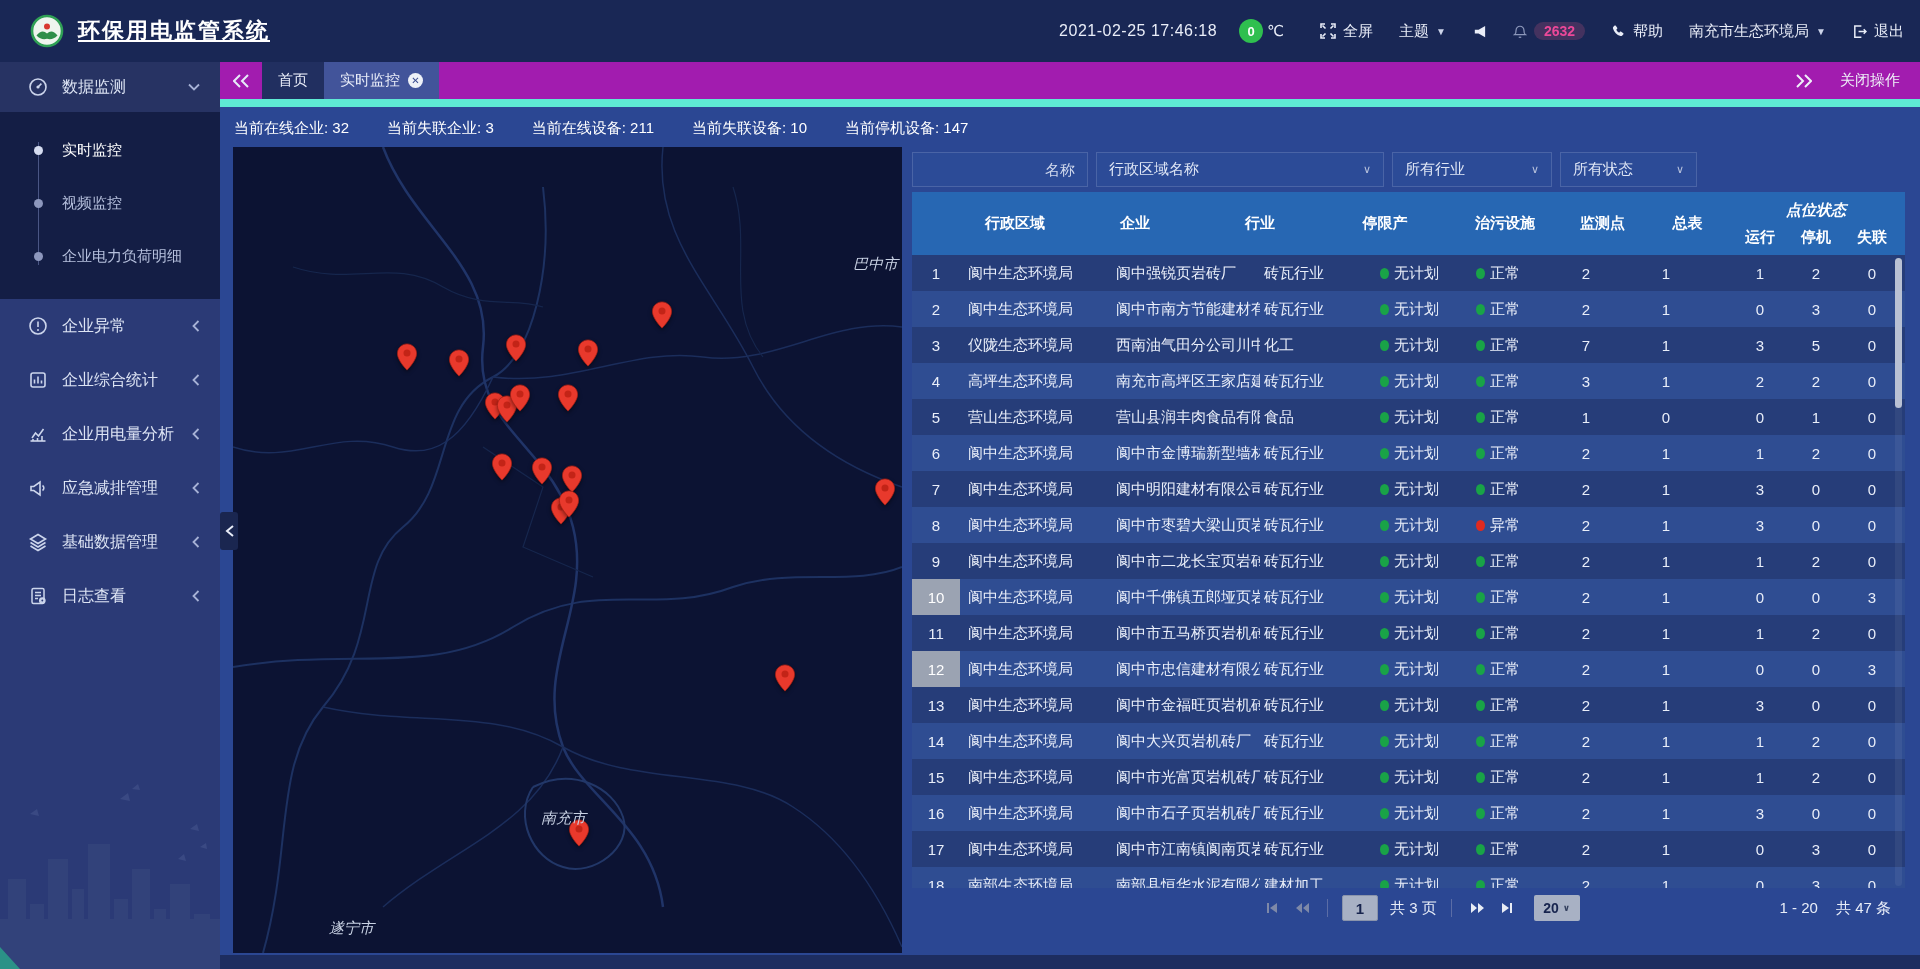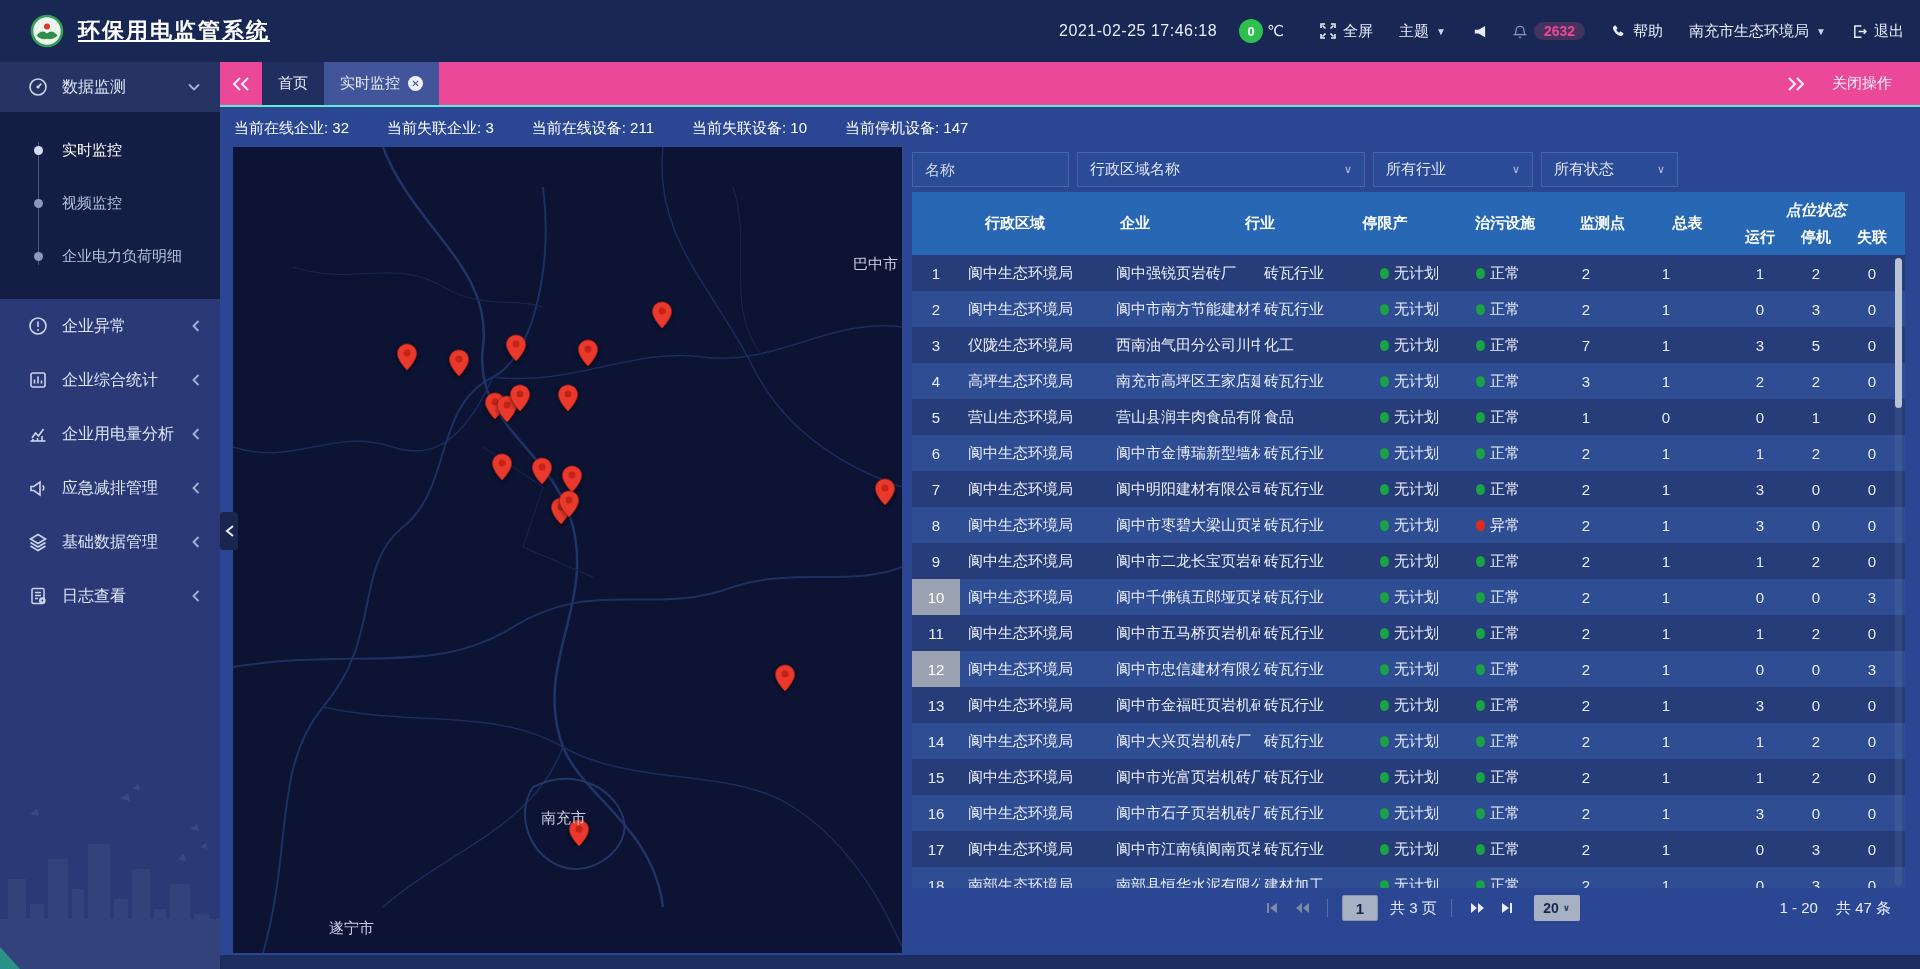--- a/index.html
+++ b/index.html
@@ -35,49 +35,49 @@
   .submenu::before { content:""; position:absolute; left:38px; top:30px; bottom:34px; width:1px; background:#4a5685; }
   .submenu-item { height:53px; display:flex; align-items:center; padding-left:62px;
     color:#b6c0dd; font-size:15px; position:relative; cursor:pointer; }
   .submenu-item::before { content:""; position:absolute; left:34px; width:9px; height:9px;
     border-radius:50%; background:#8d97bd; }
   .submenu-item.active { color:#ffffff; }
   .submenu-item.active::before { background:#d5dcf0; }
   .silhouette { position:absolute; left:0; bottom:0; width:220px; height:210px; pointer-events:none; }
   
   .tabbar { position:absolute; left:220px; top:62px; width:1700px; height:45px;
-    background:#ec4899; border-bottom:2px solid #5eead4; display:flex; align-items:stretch; }
+    background:#a21caf; border-bottom:8px solid #5eead4; display:flex; align-items:stretch; }
   .tab-collapse { width:42px; display:flex; align-items:center; justify-content:center; color:#e6ebf8; cursor:pointer; }
   .tab { padding:0 16px; display:flex; align-items:center; gap:8px; font-size:15px; color:#e8ecf8; cursor:pointer; }
   .tab.home { background:#212f60; }
   .tab.active { background:#42549a; }
   .tab-close { width:15px; height:15px; border-radius:50%; background:#eef1f8; color:#3a4c90;
     font-size:10px; line-height:15px; text-align:center; font-weight:bold; cursor:pointer; }
-  .tab-right { margin-left:auto; display:flex; align-items:center; gap:28px; padding-right:28px; font-size:15px; color:#eef1f8; }
+  .tab-right { margin-left:auto; display:flex; align-items:center; gap:28px; padding-right:20px; font-size:15px; color:#eef1f8; }
   
   .statsbar { position:absolute; left:220px; top:109px; width:1700px; height:38px;
     display:flex; align-items:center; gap:38px; padding-left:14px; font-size:15px; color:#fff; }
   .stat { white-space:nowrap; }
   
   .map { position:absolute; left:233px; top:147px; width:669px; height:806px;
-    background:#0c1333; overflow:hidden; cursor:grab; }
+    background:#0c1333; overflow:hidden; cursor:grab;font-style:italic; }
   .map-label { position:absolute; color:#c9d2e4; font-size:15px; pointer-events:none; white-space:nowrap; }
   .pin { position:absolute; transform:translate(-50%,-100%); cursor:pointer;
     filter:drop-shadow(0 2px 2px rgba(0,0,0,0.45)); }
   .handle { position:absolute; left:220px; top:512px; width:18px; height:38px; background:#1a2650;
     border-radius:3px; display:flex; align-items:center; justify-content:center; z-index:8; cursor:pointer; }
   
   .panel { position:absolute; left:912px; top:147px; width:993px; height:783px; }
   .filters { position:absolute; left:0; top:5px; height:35px; display:flex; gap:8px; }
   .fbox { height:35px; background:#2c4b97; border:1px solid #4a64a6; color:#dfe6f5;
     font-size:15px; display:flex; align-items:center; justify-content:space-between; padding:0 12px; cursor:pointer; }
   .fbox .fcaret { color:#b9c3dd; font-size:11px; margin-left:8px; }
   input.fbox { cursor:text; }
   input.fbox::placeholder { color:#d2daee; opacity:1; }
-  .w1{width:157px;} .w2{width:288px;} .w3{width:160px;} .w4{width:137px;}
+  .w1{width:176px;text-align:right;} .w2{width:288px;} .w3{width:160px;} .w4{width:137px;}
   
   .thead { position:absolute; left:0; top:45px; width:993px; height:63px; background:#2767b3; font-weight:bold; font-size:15px; }
   .thead-main { display:grid; grid-template-columns:48px 110px 130px 120px 130px 110px 85px 85px; height:63px; }
   .thead-main span { display:flex; align-items:center; justify-content:center; }
   .pgroup { position:absolute; top:9px; left:820px; width:168px; text-align:center; font-style:italic; }
   .psub { position:absolute; bottom:8px; left:820px; display:grid; grid-template-columns:56px 56px 56px; }
   .psub span { text-align:center; }
   .tbody { position:absolute; left:0; top:108px; width:993px; height:633px; overflow:hidden; }
   .trow { display:grid; grid-template-columns:48px 150px 150px 74px 112px 100px 80px 80px 26px 56px 56px 56px;
     height:36px; align-items:center; font-size:15px; color:#e9eef9; cursor:pointer; }

